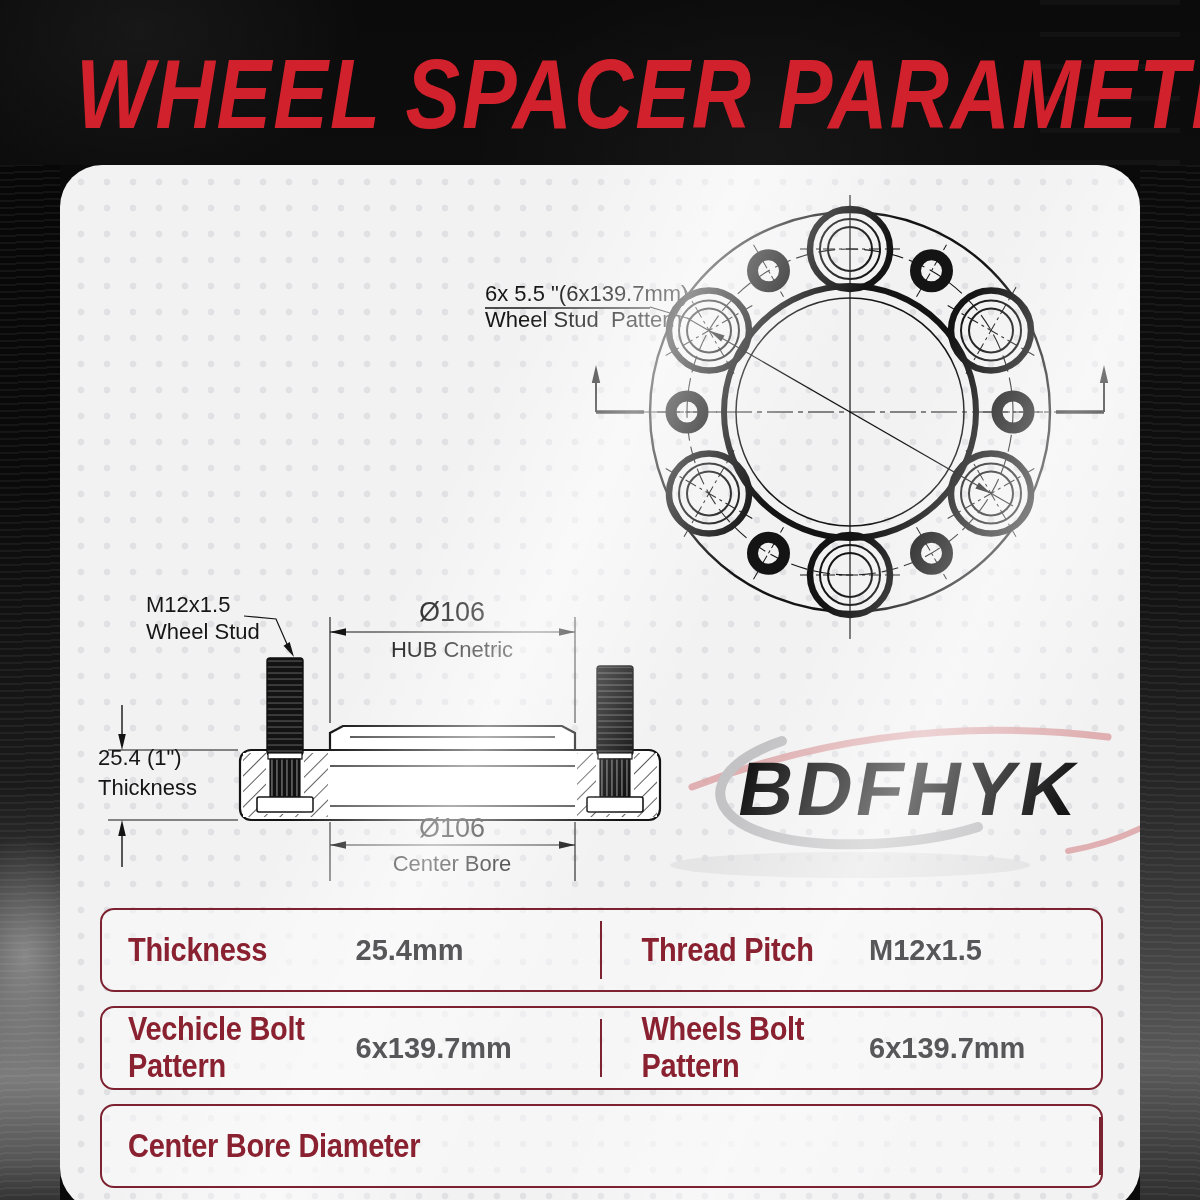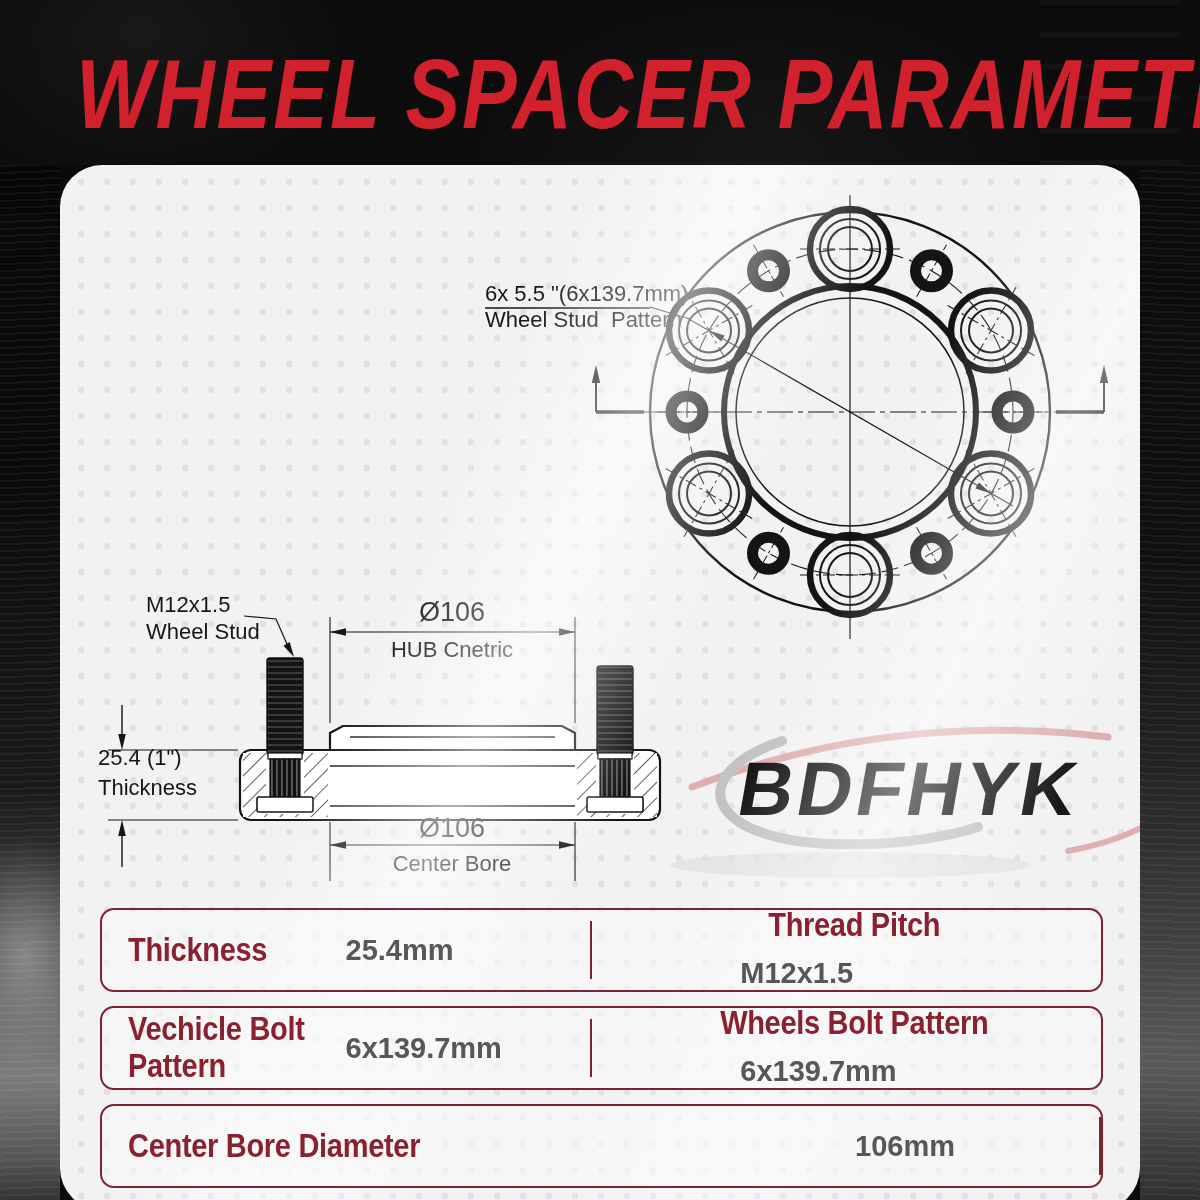--- a/index.html
+++ b/index.html
@@ -61,21 +61,21 @@
   
   .spec-table{position:absolute;left:40px;top:743px;width:1003px;}
   .t-row{
     box-sizing:border-box;height:84px;margin-bottom:14px;
     border:2px solid #7c2230;border-radius:14px;
     background:rgba(250,250,250,.55);
     display:flex;align-items:stretch;
   }
   .t-cell{flex:1 1 0;display:flex;align-items:center;}
   .t-cell.left{padding:0 16px 0 26px;}
-  .t-cell.right{padding:0 24px 0 40px;flex-direction:column;}
+  .t-cell.right{padding:0 4px 0 40px;}
   .t-label{
     flex:1;display:inline-block;
     font-weight:bold;font-size:29px;color:#8a2130;letter-spacing:-.3px;
     transform:scaleY(1.12);
   }
   .t-value{
     width:228px;
     font-weight:bold;font-size:29px;color:#57575a;
   }
   .t-divider{width:2px;background:#7c2230;margin:11px 0;}
@@ -321,19 +321,18 @@
       <div class="t-divider"></div>
       <div class="t-cell right">
         <span class="t-label">Wheels Bolt Pattern</span>
         <span class="t-value">6x139.7mm</span>
       </div>
     </div>
 
     <div class="t-row">
       <div class="t-cell left">
         <span class="t-label">Center Bore Diameter</span>
-        <span class="t-value">106mm</span>
       </div>
       <div class="t-divider"></div>
     </div>
 
   </div>
 </div>
 
 </body></html>

